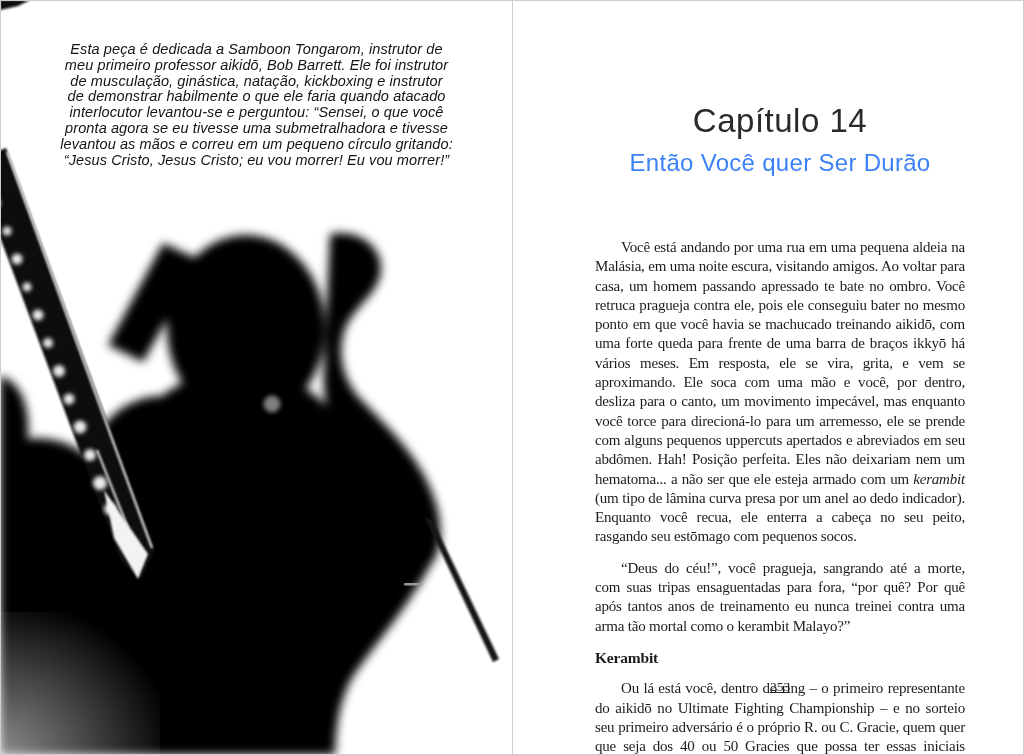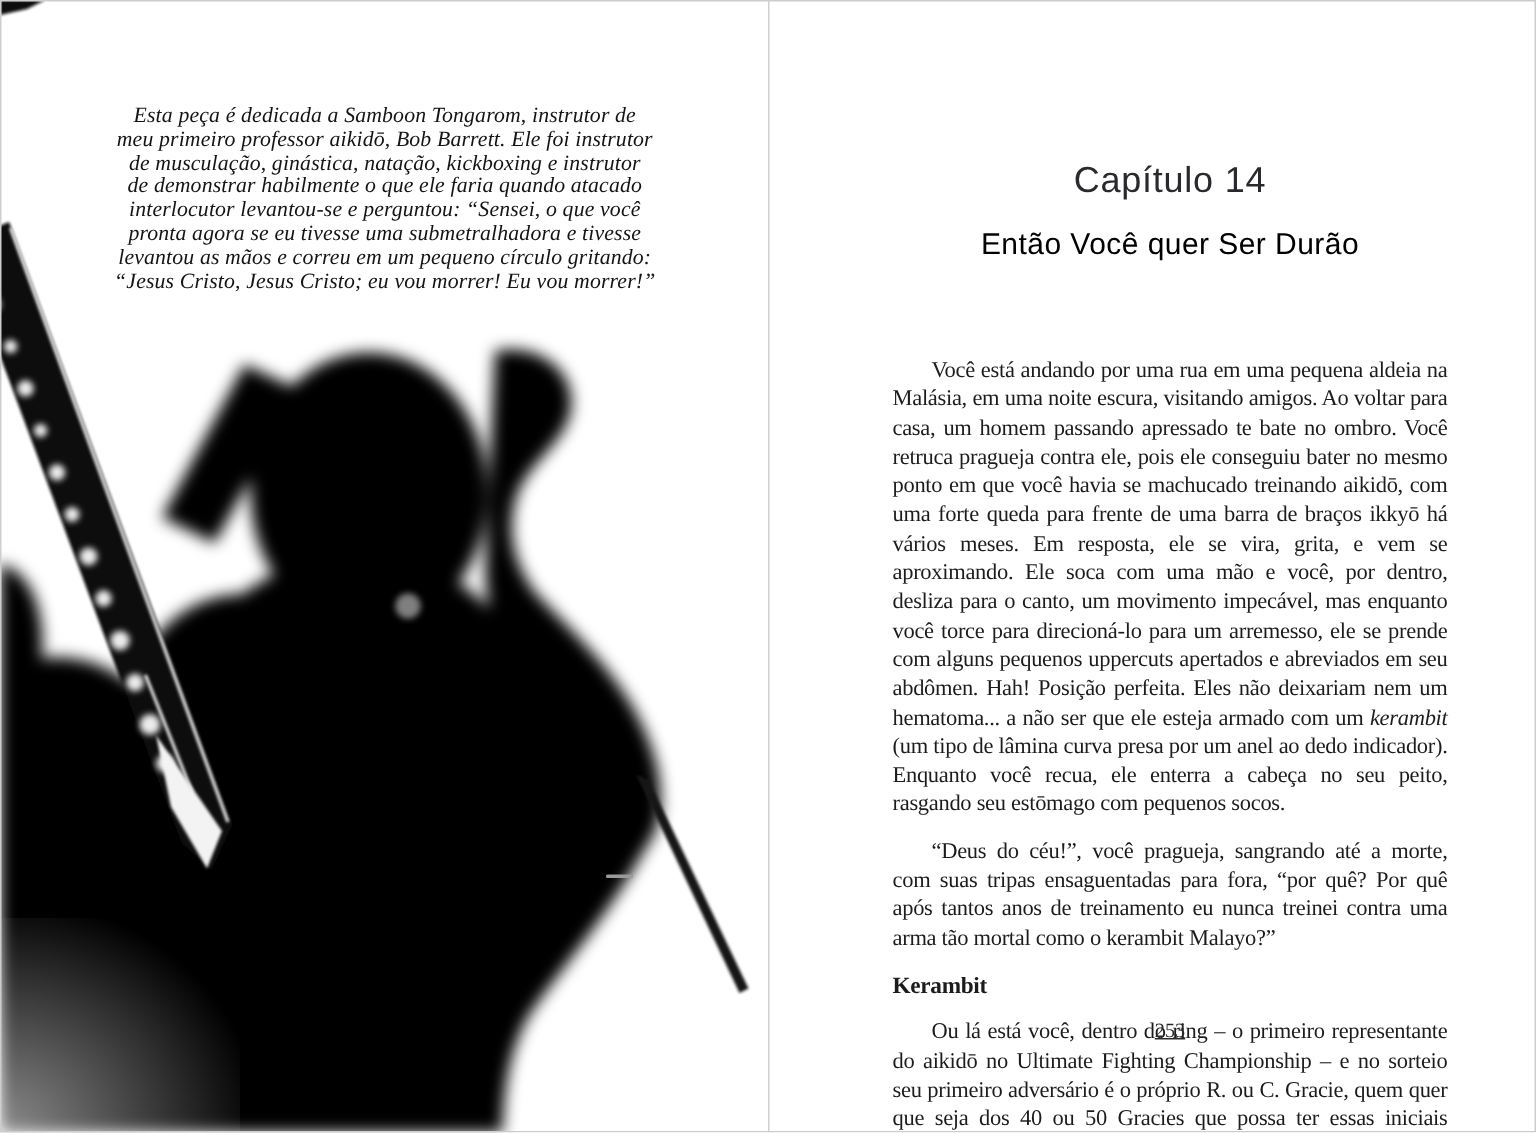--- a/index.html
+++ b/index.html
@@ -10,29 +10,29 @@
   .frame{position:absolute;inset:0;box-shadow:inset 0 0 0 1px #cdcdcd;pointer-events:none;z-index:50;}
   .page{position:absolute;top:0;height:755px;}
   .page-left{left:0;width:513px;}
   .page-right{left:513px;width:511px;}
   .gutter{position:absolute;left:512px;top:0;width:1px;height:755px;background:#cfcfcf;z-index:10;}
 
   
   .photo-svg{position:absolute;left:0;top:0;width:513px;height:755px;z-index:1;}
   .dedication{
     position:absolute;top:42px;left:0;width:513px;z-index:2;text-align:center;
-    font-family:Liberation Serif, serif;font-style:italic;
-    font-size:14.5px;line-height:15.8px;color:#141414;letter-spacing:.1px;margin-top:28px;
+    font-family:Liberation Sans, sans-serif;font-style:italic;
+    font-size:14.5px;line-height:15.8px;color:#141414;letter-spacing:.1px;
   }
 
   
   .chapter-head{position:absolute;top:104px;left:70px;right:47px;text-align:center;color:#2a2a2e;
     font-family:"Liberation Sans","DejaVu Sans",sans-serif;font-weight:300;}
-  .chapter-label{font-size:24px;line-height:34px;letter-spacing:.5px;}
-  .chapter-subtitle{margin-top:11px;font-size:20px;line-height:28.5px;letter-spacing:.3px;color:#000000;}
+  .chapter-label{font-size:33px;line-height:34px;letter-spacing:.5px;}
+  .chapter-subtitle{margin-top:11px;font-size:24px;line-height:28.5px;letter-spacing:.3px;color:#3b82f6;}
   .body-text{
     position:absolute;top:226px;left:70px;right:47px;
     font-size:15px;line-height:19.3px;color:#1c1c1c;text-align:justify;letter-spacing:-.2px;
   }
   .body-text p{margin:12px;text-indent:26px;}
   .section-heading{margin:15px 0 14px 0;font-weight:bold;font-size:15.5px;text-indent:0 !important;}
   .italic{font-style:italic;}
   .page-number{
     position:absolute;top:679px;left:70px;right:47px;text-align:center;
     font-size:13.5px;color:#2a2a2a;text-decoration:underline;

